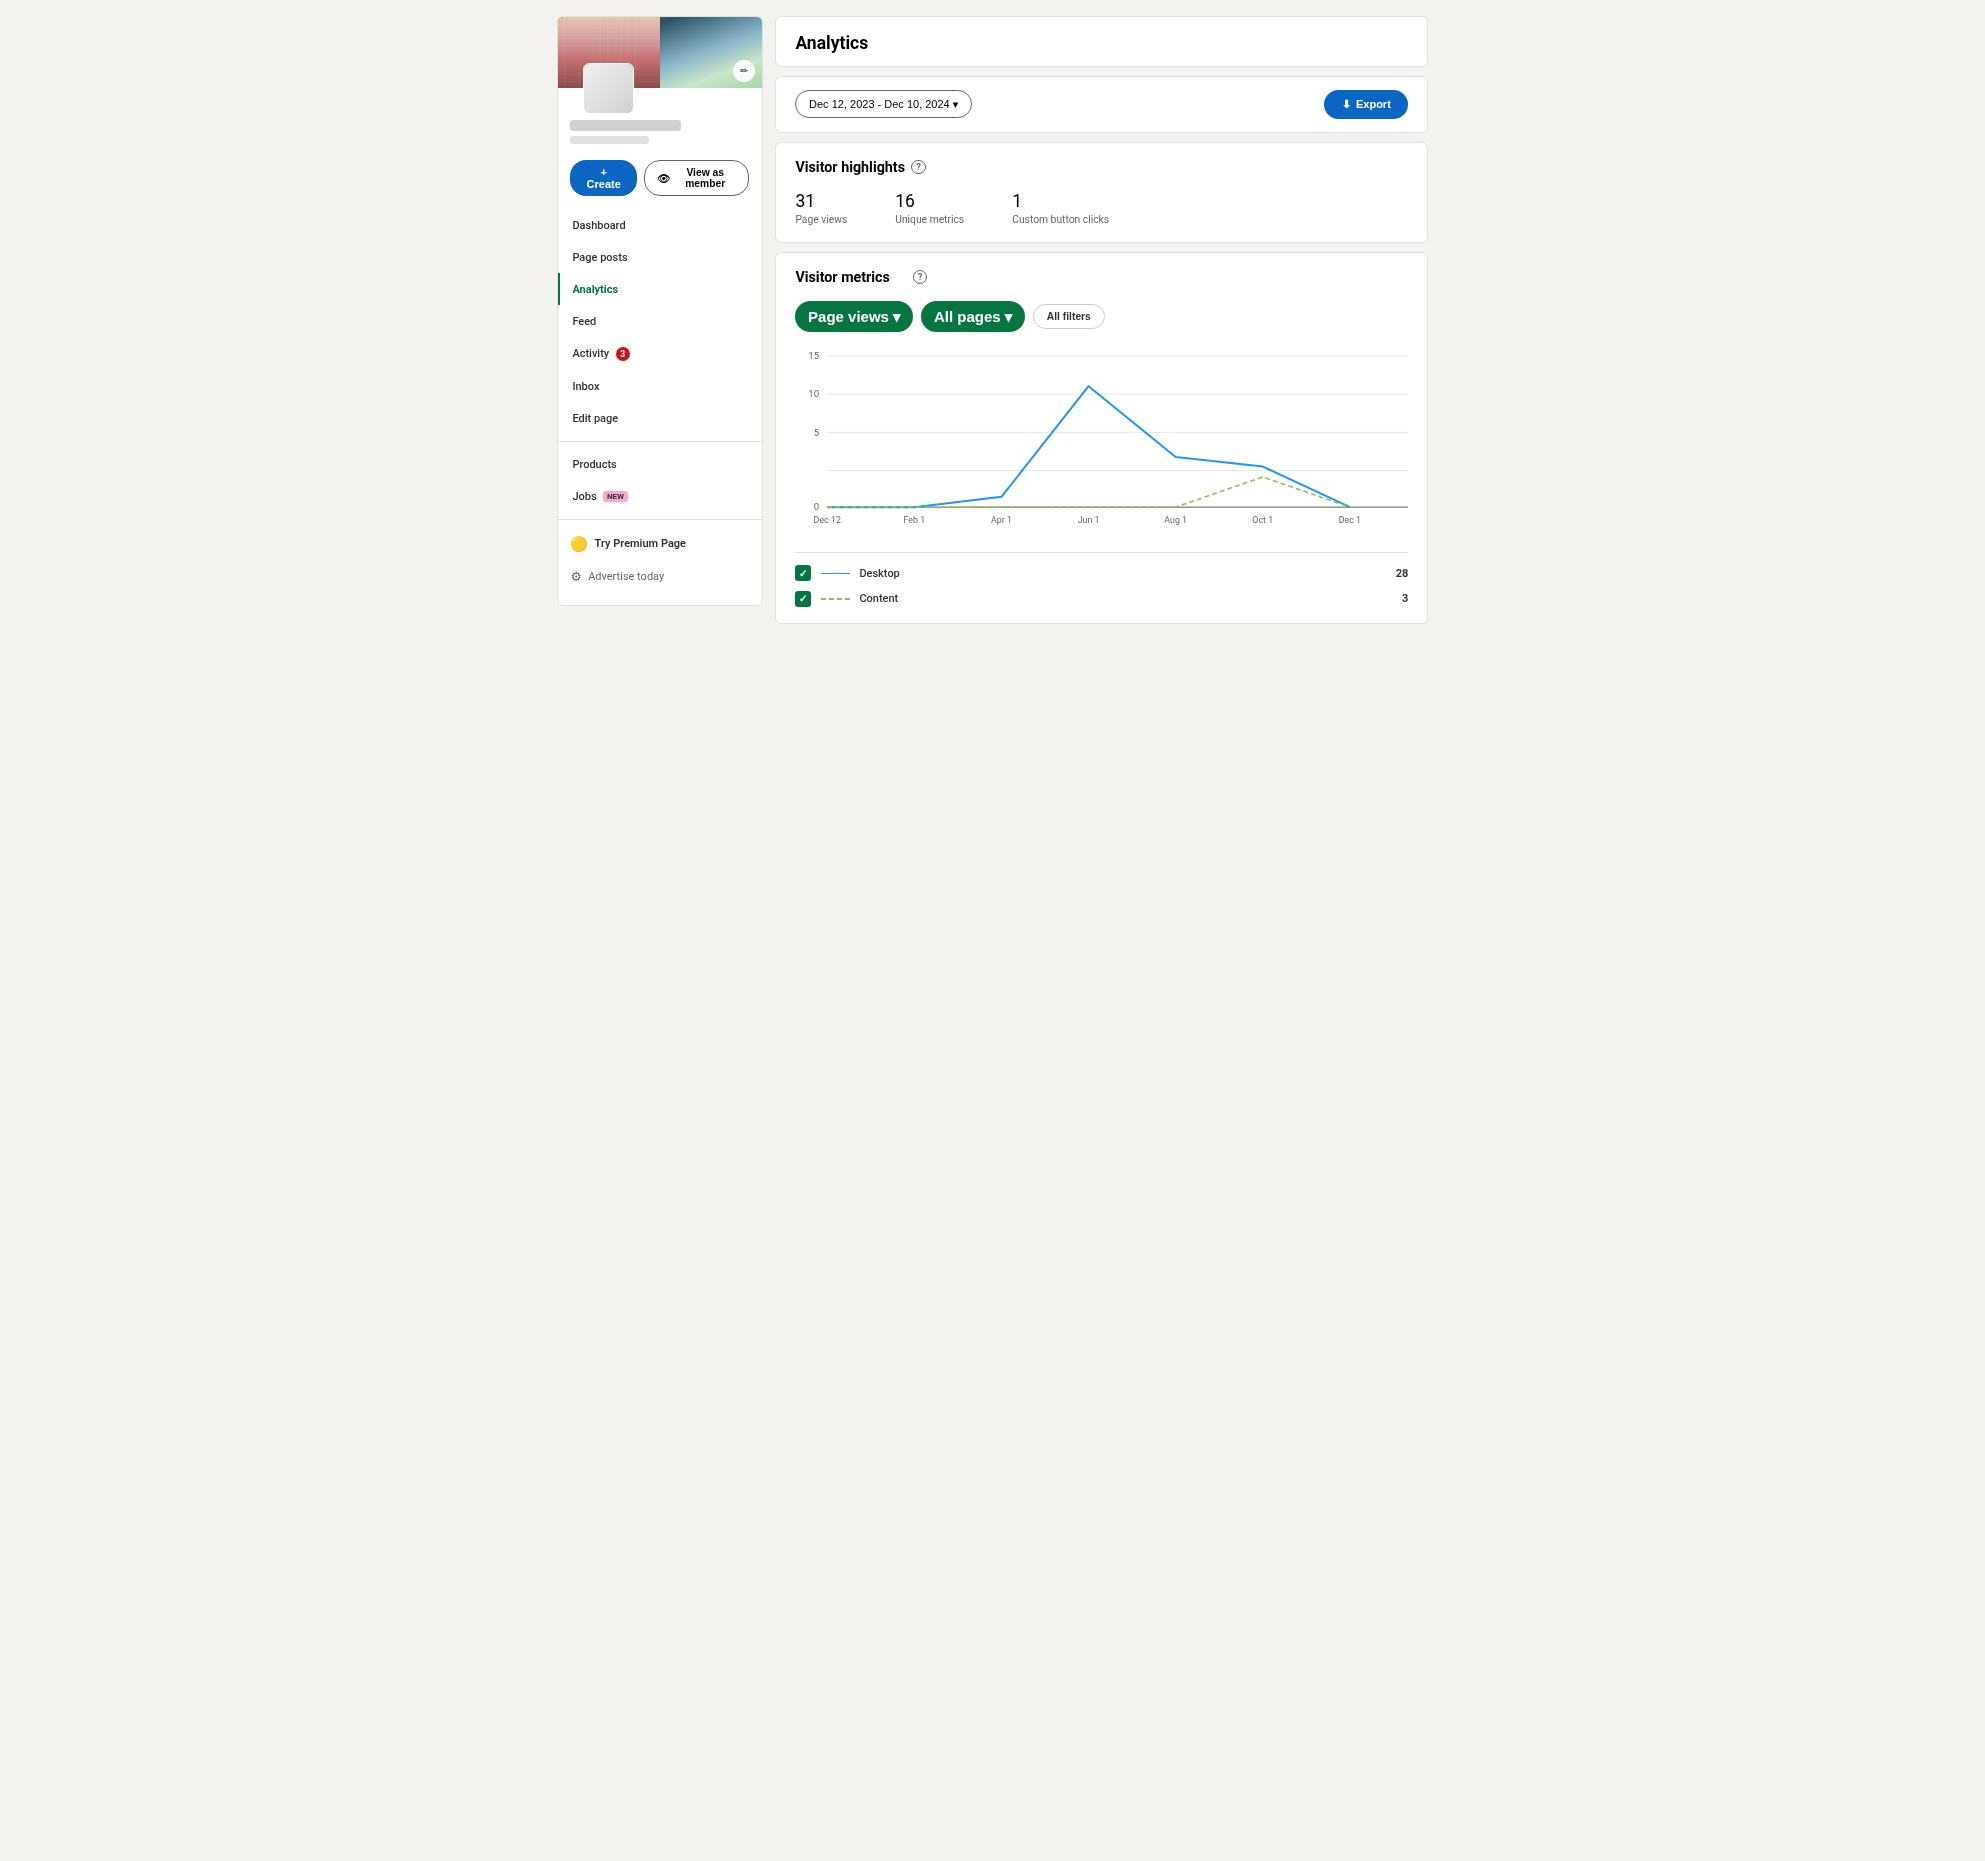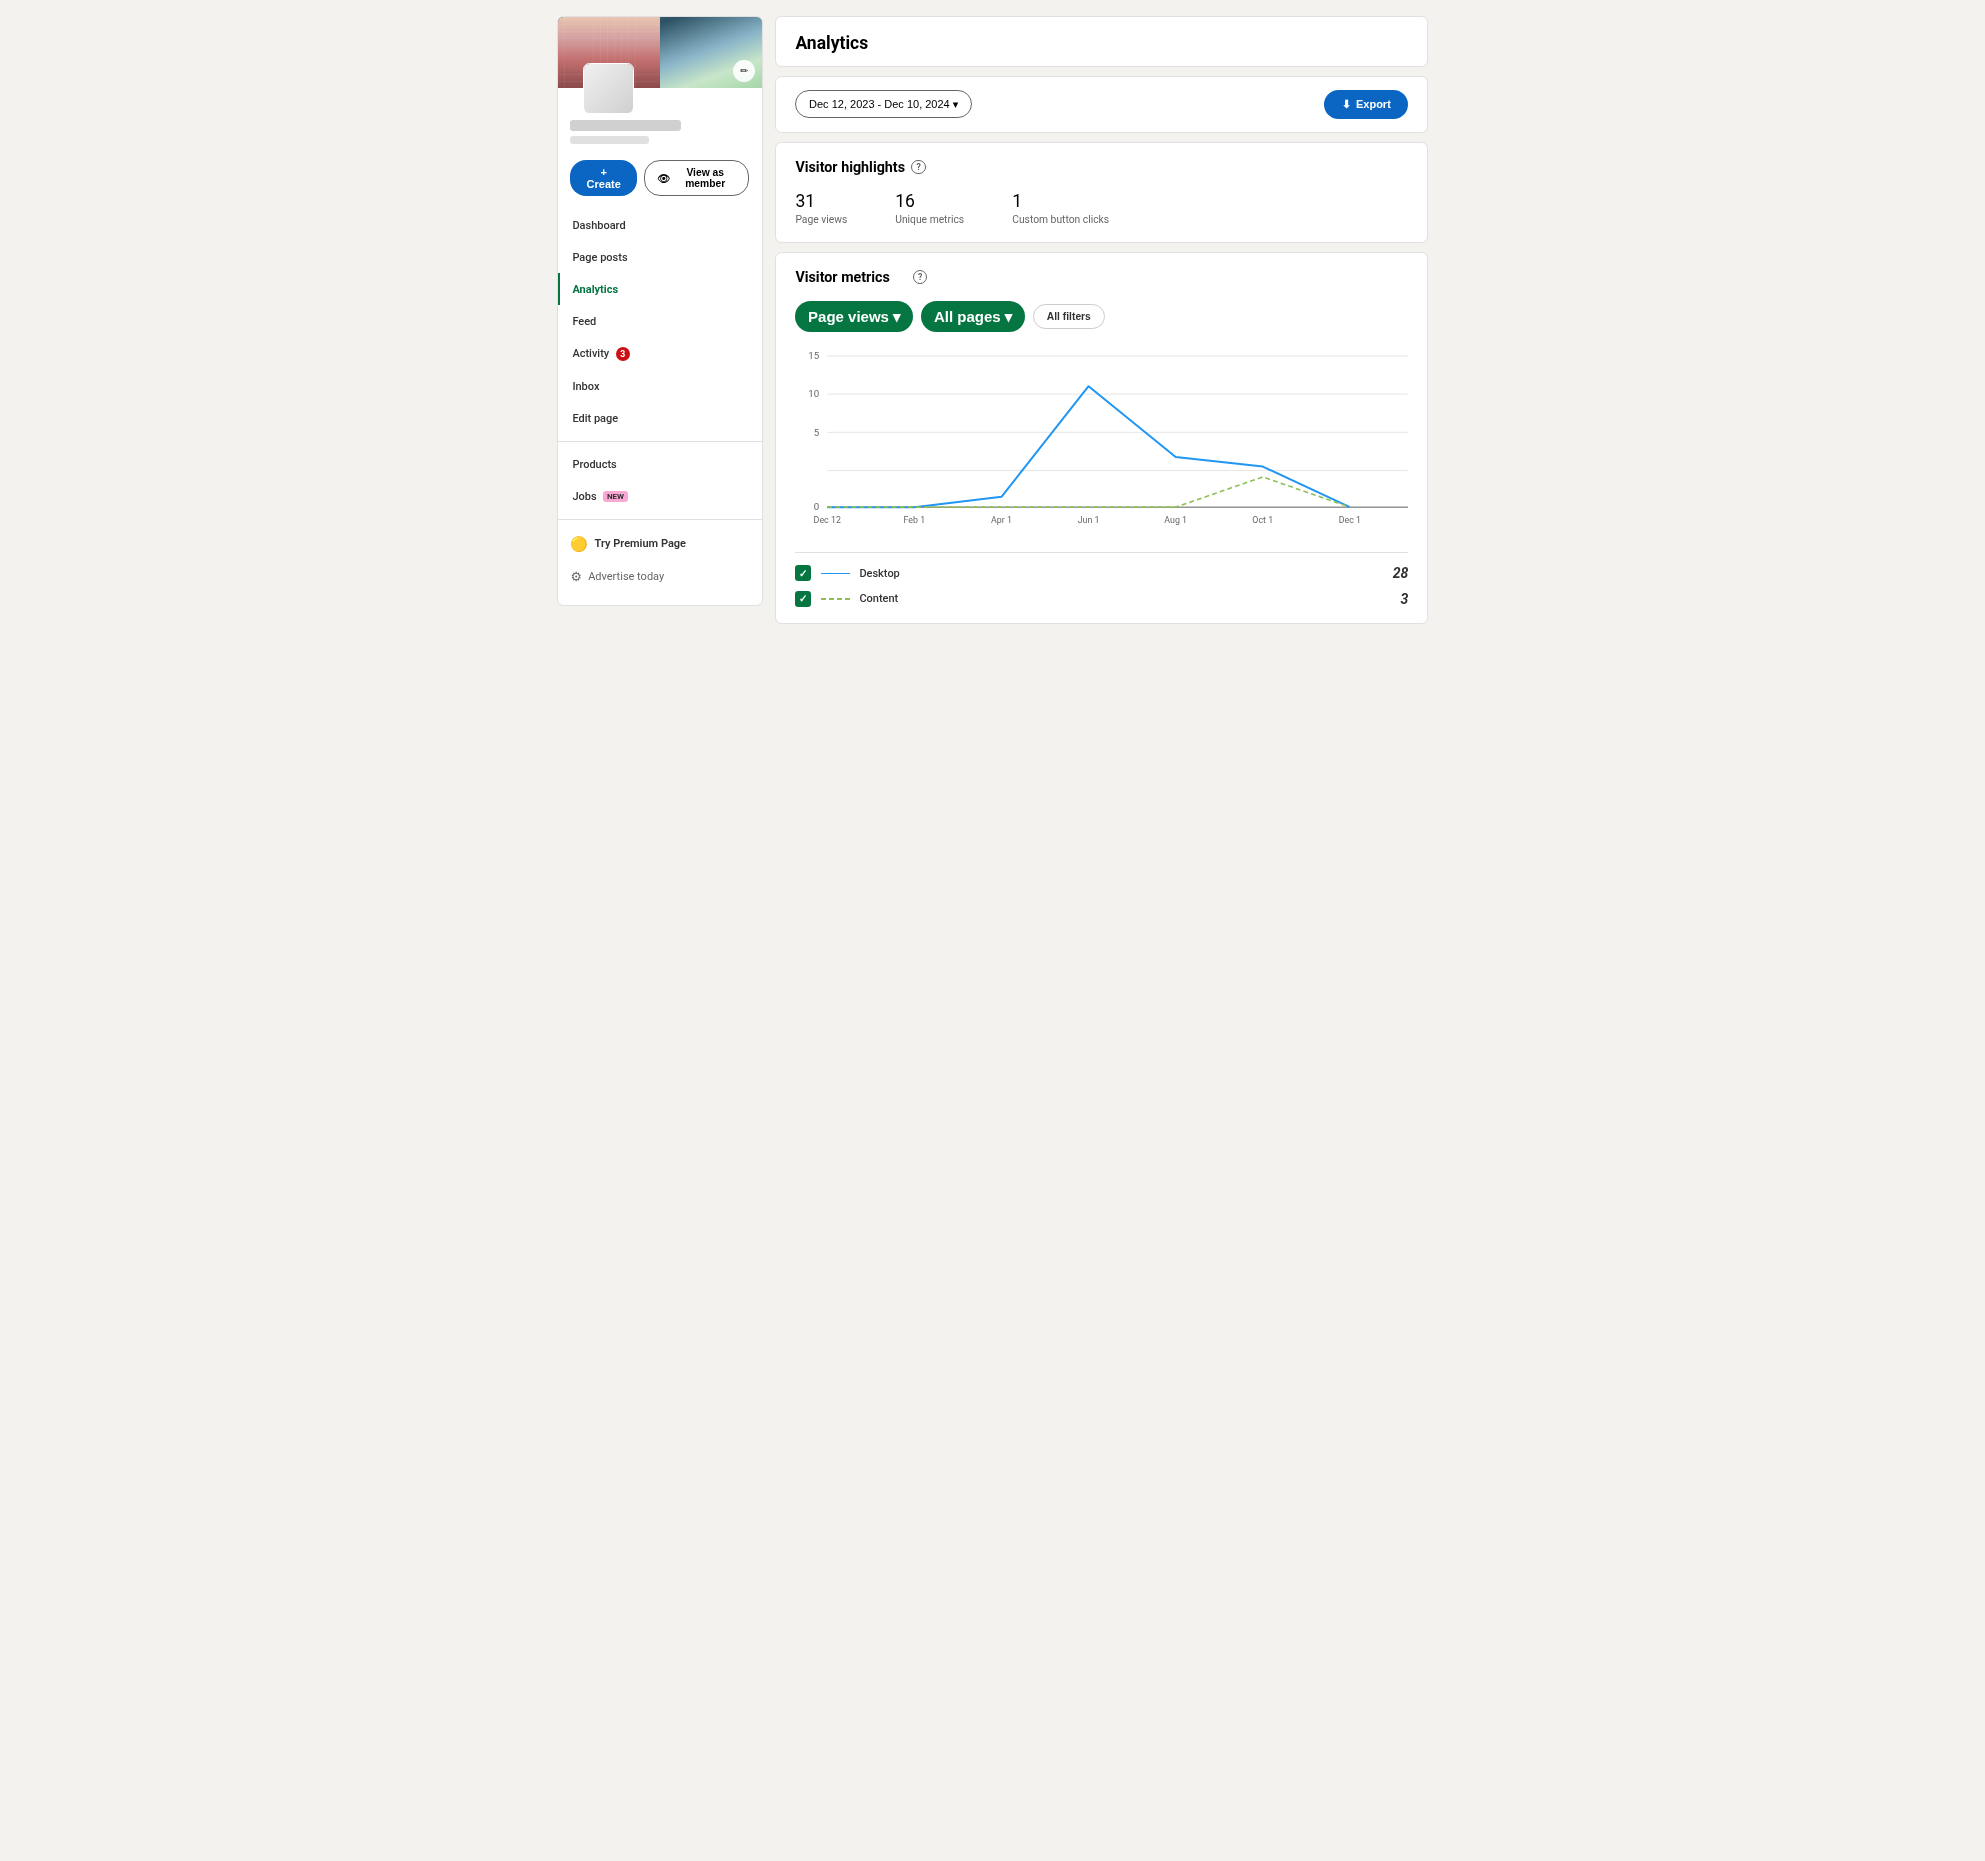--- a/index.html
+++ b/index.html
@@ -430,25 +430,24 @@
         transparent 4.8px, transparent 8px
       );
     }
     .legend-label {
       flex: 1;
       font-size: 11px;
       font-weight: 500;
       color: #333;
     }
     .legend-value {
-      font-size: 14px;
+      font-size: 11px;
       font-weight: 700;
       color: #333;
       margin-left: auto;
-      font-style: italic;
     }
   </style>
 </head>
 <body>
 
 <div class="layout">
 
   <aside class="sidebar">
 
     <div class="sidebar-cover">

